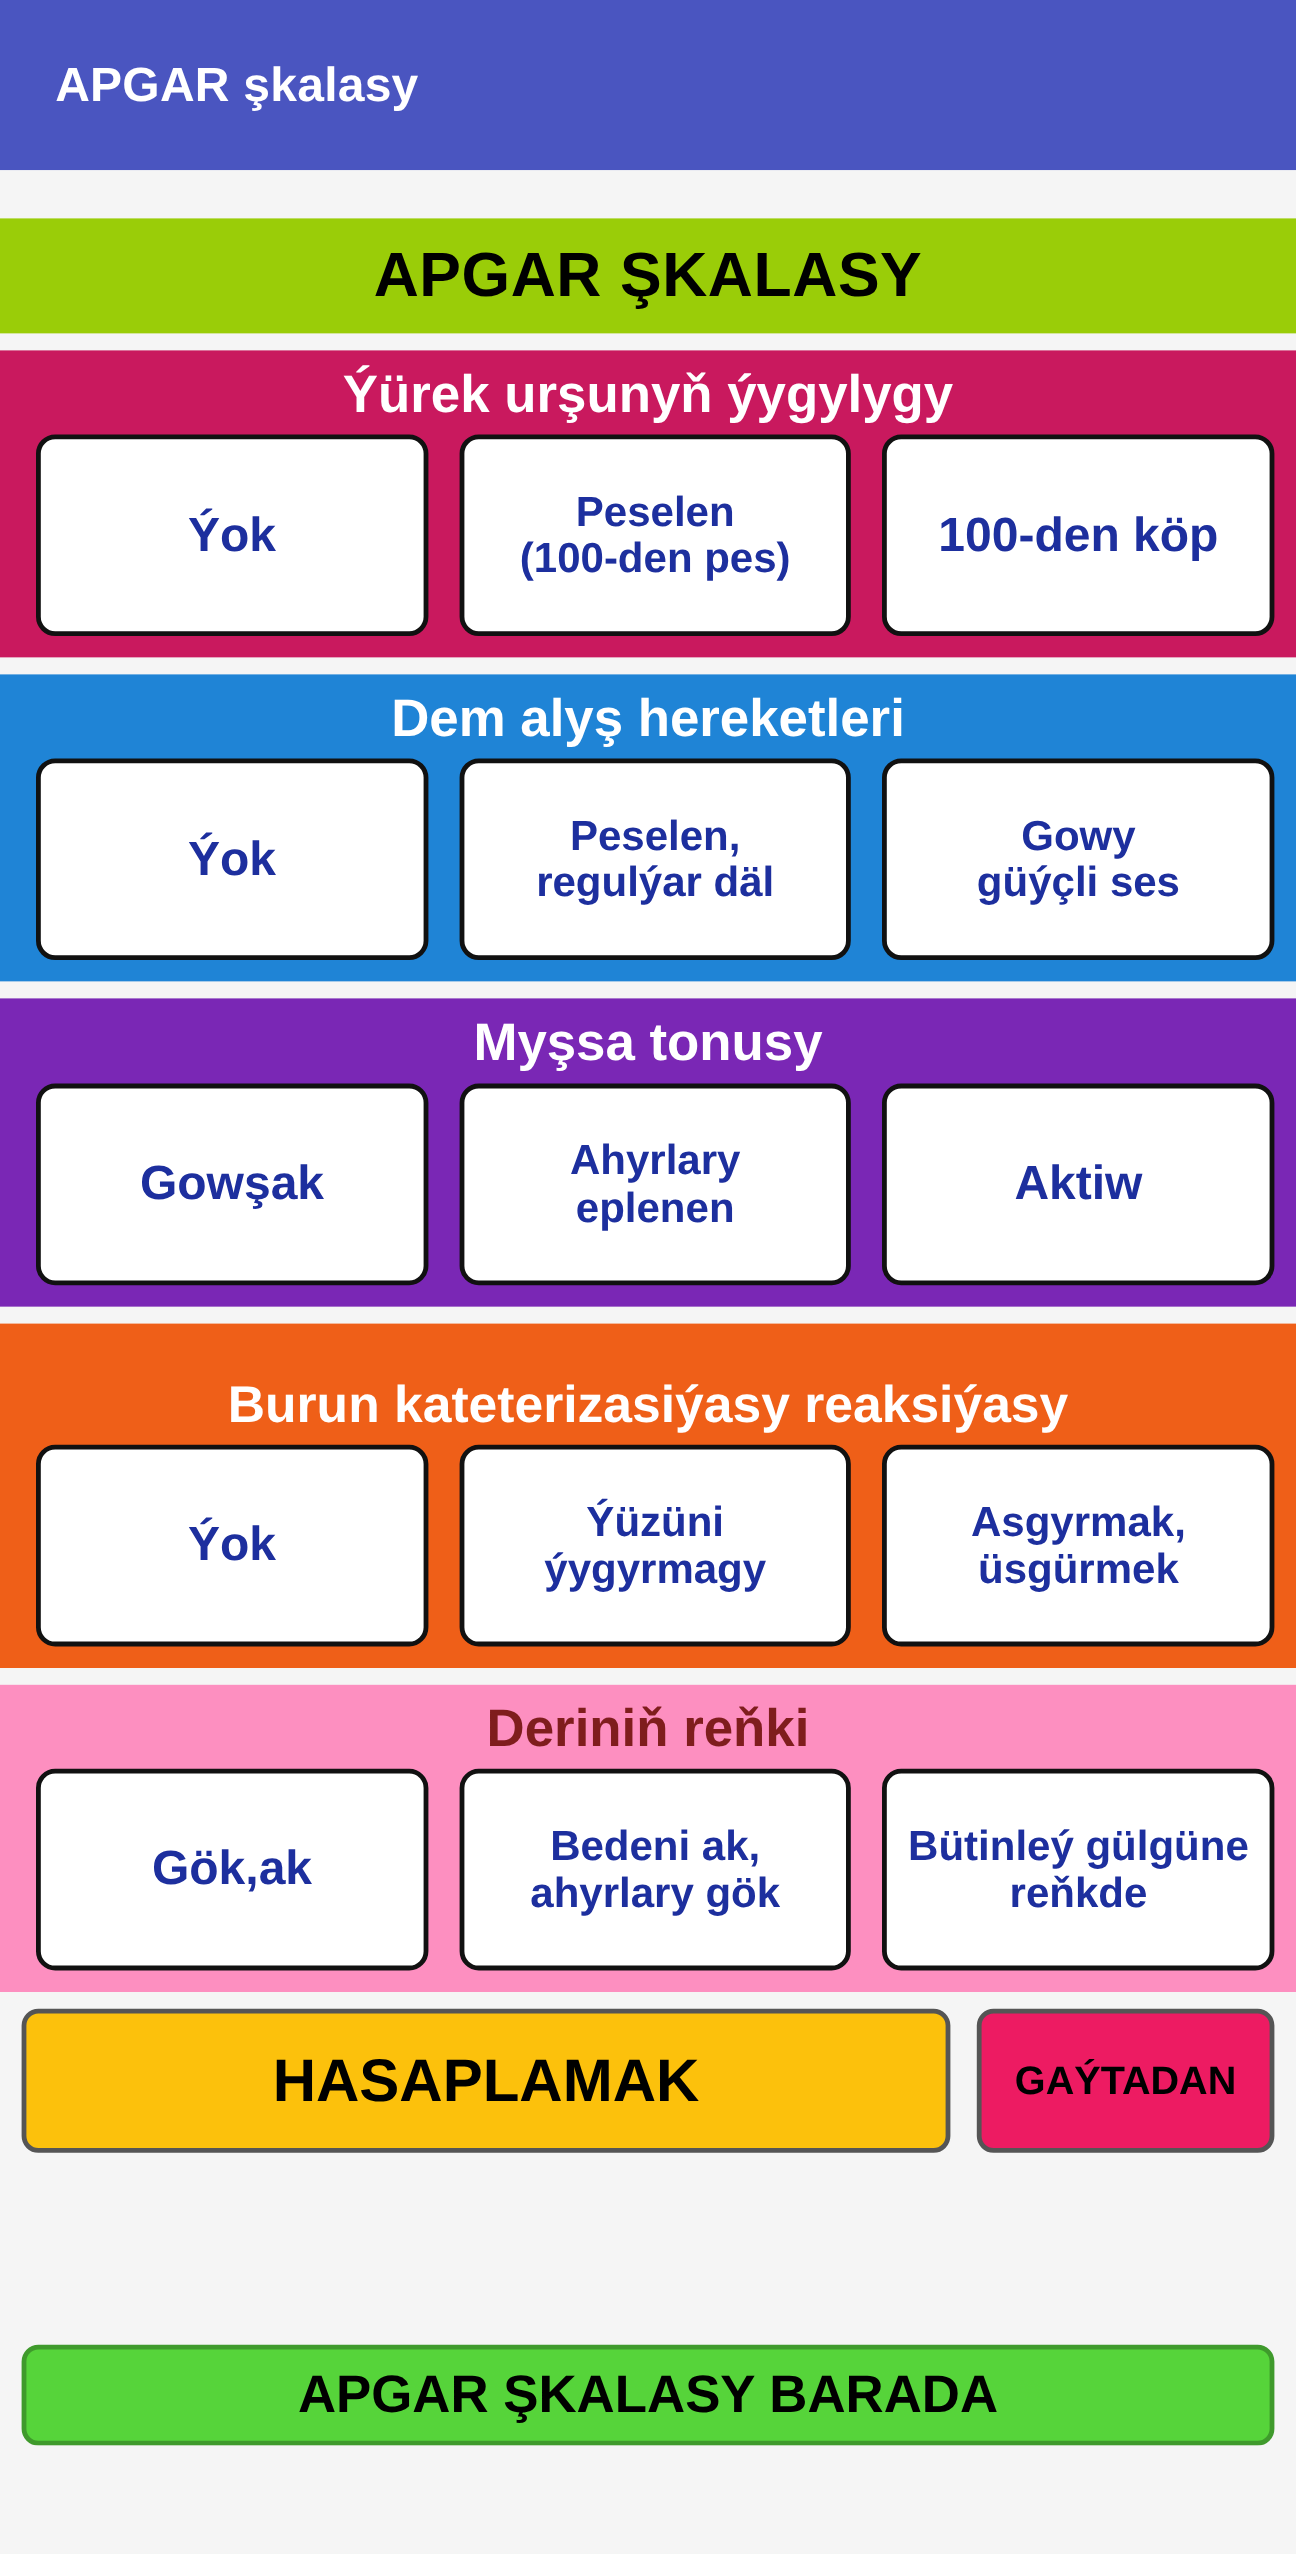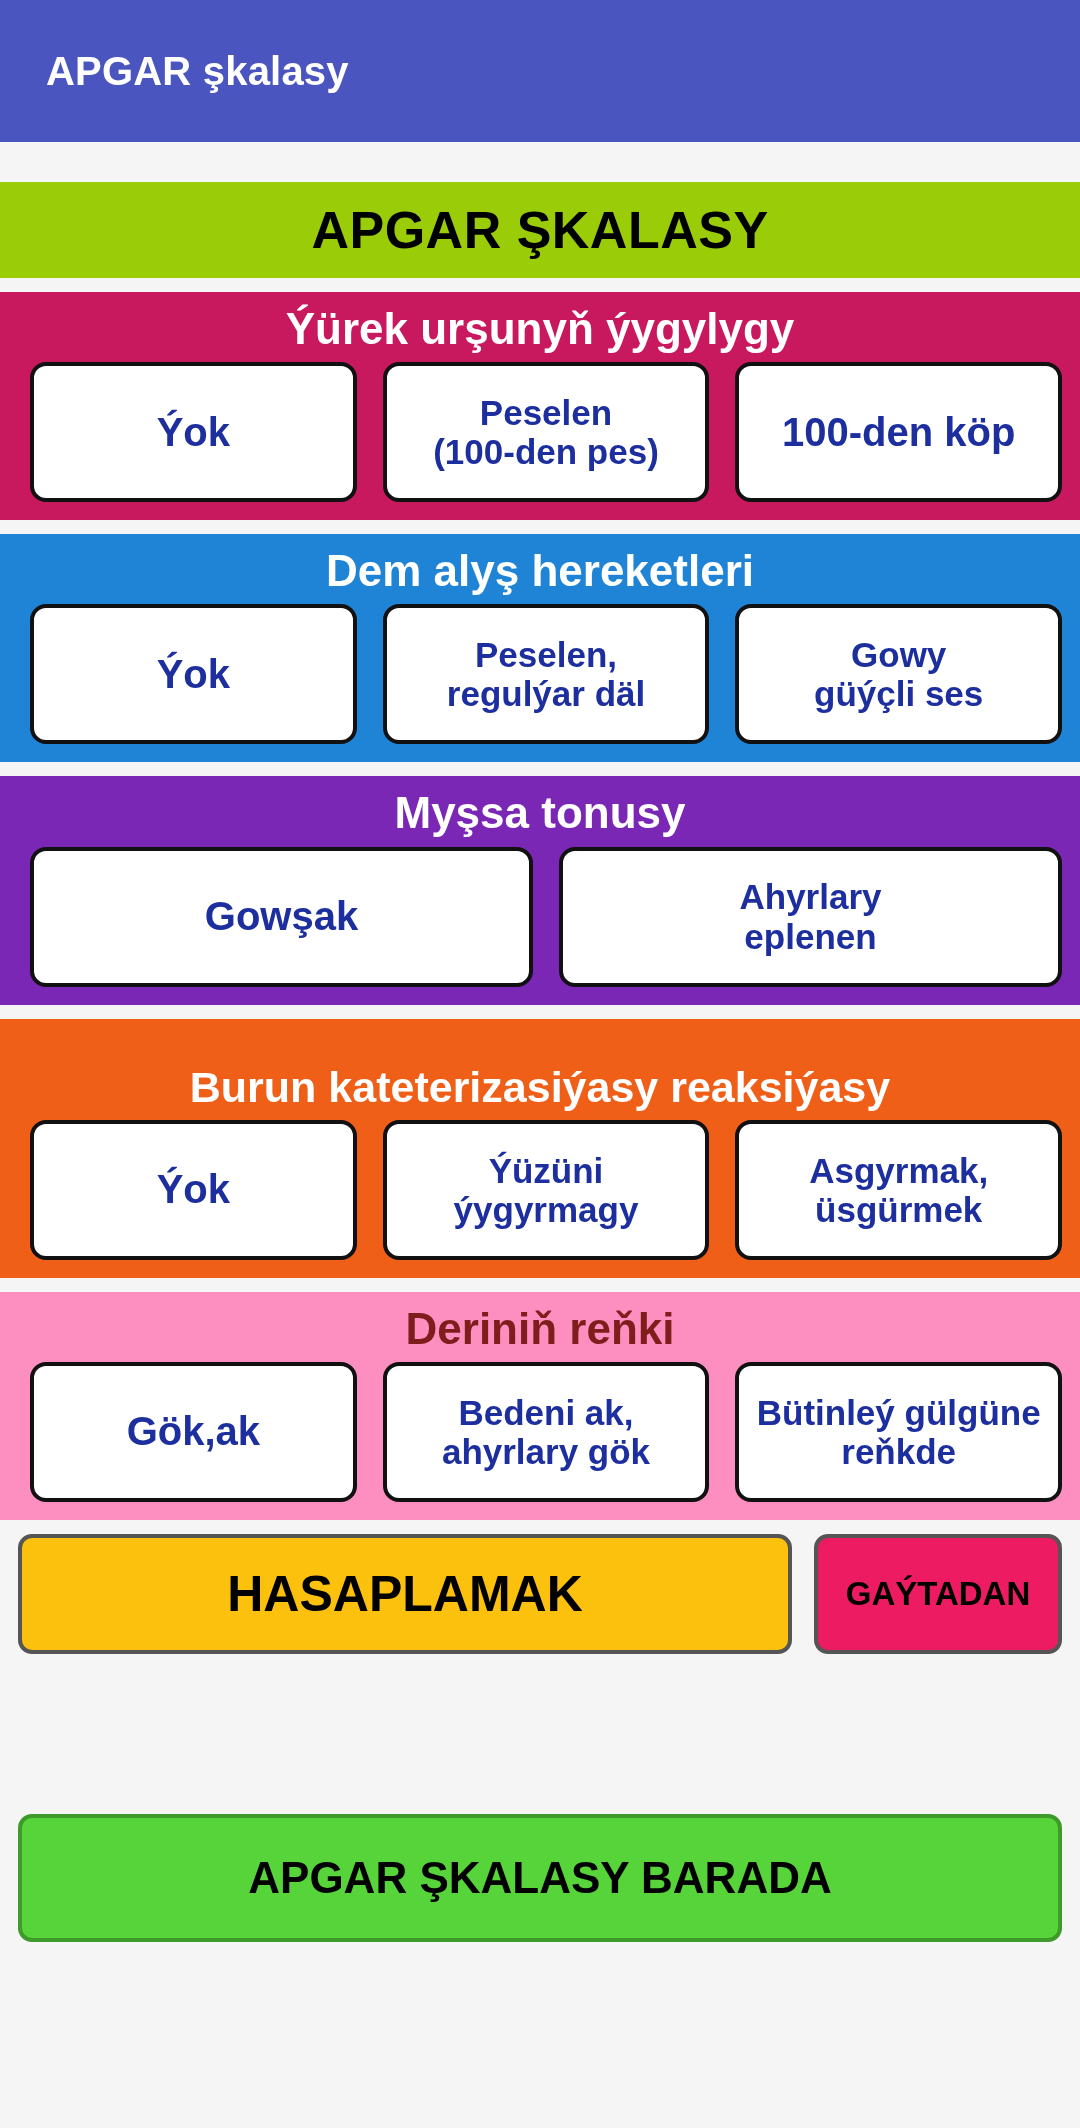--- a/index.html
+++ b/index.html
@@ -66,21 +66,21 @@
     justify-content: space-between;
     padding: 0 18px;
     gap: 14px;
   }
   .option {
     flex: 1 1 0;
     min-width: 0;
     background: #ffffff;
     border: 4px solid #111111;
     border-radius: 16px;
-    height: 140px;
+    height: 168px;
     display: flex;
     align-items: center;
     justify-content: center;
     text-align: center;
     color: #1d2f9e;
     font-size: 35px;
     font-weight: bold;
     line-height: 1.12;
     padding: 4px 6px;
     overflow: hidden;
@@ -134,21 +134,21 @@
     color: #000000;
   }
 
   .spacer-mid { height: 150px; background: #f5f5f5; }
 
   .btn-about {
     margin: 0 18px;
     background: #56d43a;
     border: 4px solid #3f9a2c;
     border-radius: 14px;
-    height: 128px;
+    height: 84px;
     display: flex;
     align-items: center;
     justify-content: center;
     font-size: 44px;
     font-weight: bold;
     color: #000000;
   }
 
   .bottom-fill { background: #f5f5f5; height: 220px; }
 </style>
@@ -193,20 +193,21 @@
   </div>
 
   <div class="gap-band"></div>
 
   <div class="group g-muscle">
     <div class="group-heading">Myşsa tonusy</div>
     <div class="options">
       <div class="option big">Gowşak</div>
       <div class="option">Ahyrlary
 eplenen</div>
+      <div class="option big">Aktiw</div>
     </div>
   </div>
 
   <div class="gap-band"></div>
 
   <div class="group g-nasal">
     <div class="group-heading">Burun kateterizasiýasy reaksiýasy</div>
     <div class="options">
       <div class="option big">Ýok</div>
       <div class="option">Ýüzüni

